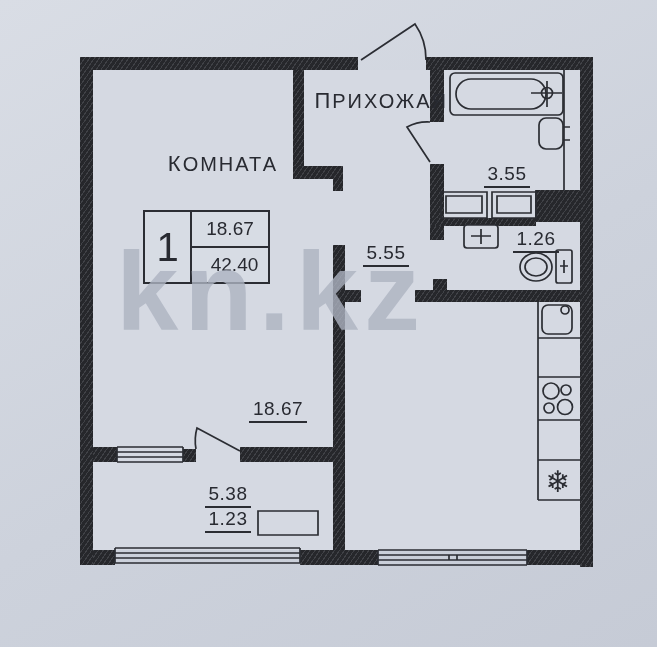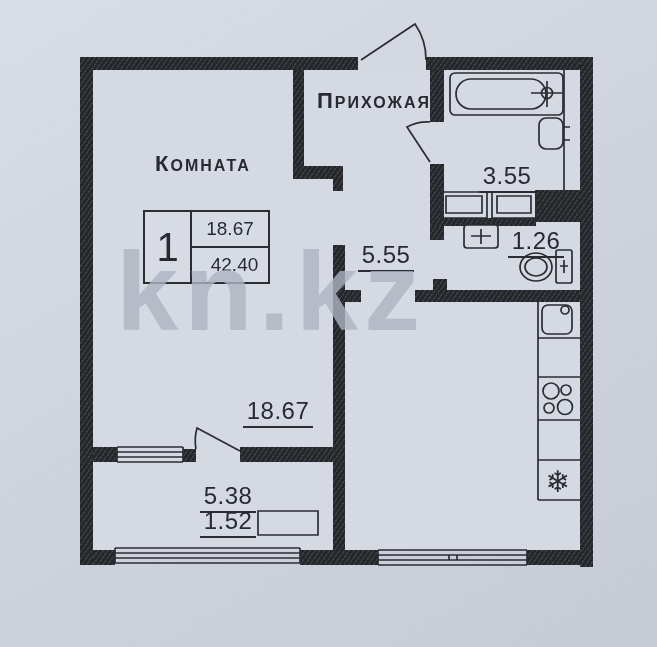--- a/index.html
+++ b/index.html
@@ -10,24 +10,24 @@
   }
   .interior{position:absolute;left:93px;top:70px;width:487px;height:480px;background:#d5d9e2;z-index:1;}
   .wall{
     position:absolute;background:#26272b;z-index:10;
     background-image:repeating-linear-gradient(125deg,rgba(198,202,212,.16) 0 1px,transparent 1px 4px);
   }
   svg.ink{position:absolute;left:0;top:0;z-index:20;}
   svg.ink *{vector-effect:non-scaling-stroke;}
   .lbl{position:absolute;z-index:30;text-align:center;line-height:1;}
   .area-num{
-    display:inline-block;font-size:24px;letter-spacing:.5px;
+    display:inline-block;font-size:19px;letter-spacing:.5px;
     padding:0 4px 3px;border-bottom:2px solid #2b2d33;font-weight:500;
   }
-  .room-name{font-size:16px;font-weight:700;letter-spacing:2px;text-transform:uppercase;}
+  .room-name{font-size:20px;font-weight:400;letter-spacing:2px;text-transform:uppercase;text-align:right;}
   .room-name::first-letter{font-size:22px;}
   
   .info-table{
     position:absolute;left:143px;top:210px;z-index:30;display:flex;
     border:2px solid #2b2d33;background:rgba(222,226,233,.35);
   }
   .it-col1{width:45px;display:flex;align-items:center;justify-content:center;border-right:2px solid #2b2d33;}
   .it-col1 span{font-size:40px;font-weight:400;}
   .it-col2{width:76px;display:flex;flex-direction:column;}
   .it-cell{height:34px;display:flex;align-items:center;justify-content:center;font-size:19px;}
@@ -167,18 +167,18 @@
   <div class="lbl" style="left:242px;top:399px;width:72px">
     <span class="area-num">18.67</span>
   </div>
 
 
   <div class="lbl" style="left:193px;top:484px;width:70px">
     <span class="area-num">5.38</span>
   </div>
 
   <div class="lbl" style="left:193px;top:509px;width:70px">
-    <span class="area-num">1.52</span>
+    <span class="area-num">1.23</span>
   </div>
 
   <div class="watermark">kn.kz</div>
 
 </div>
 
 </body></html>

